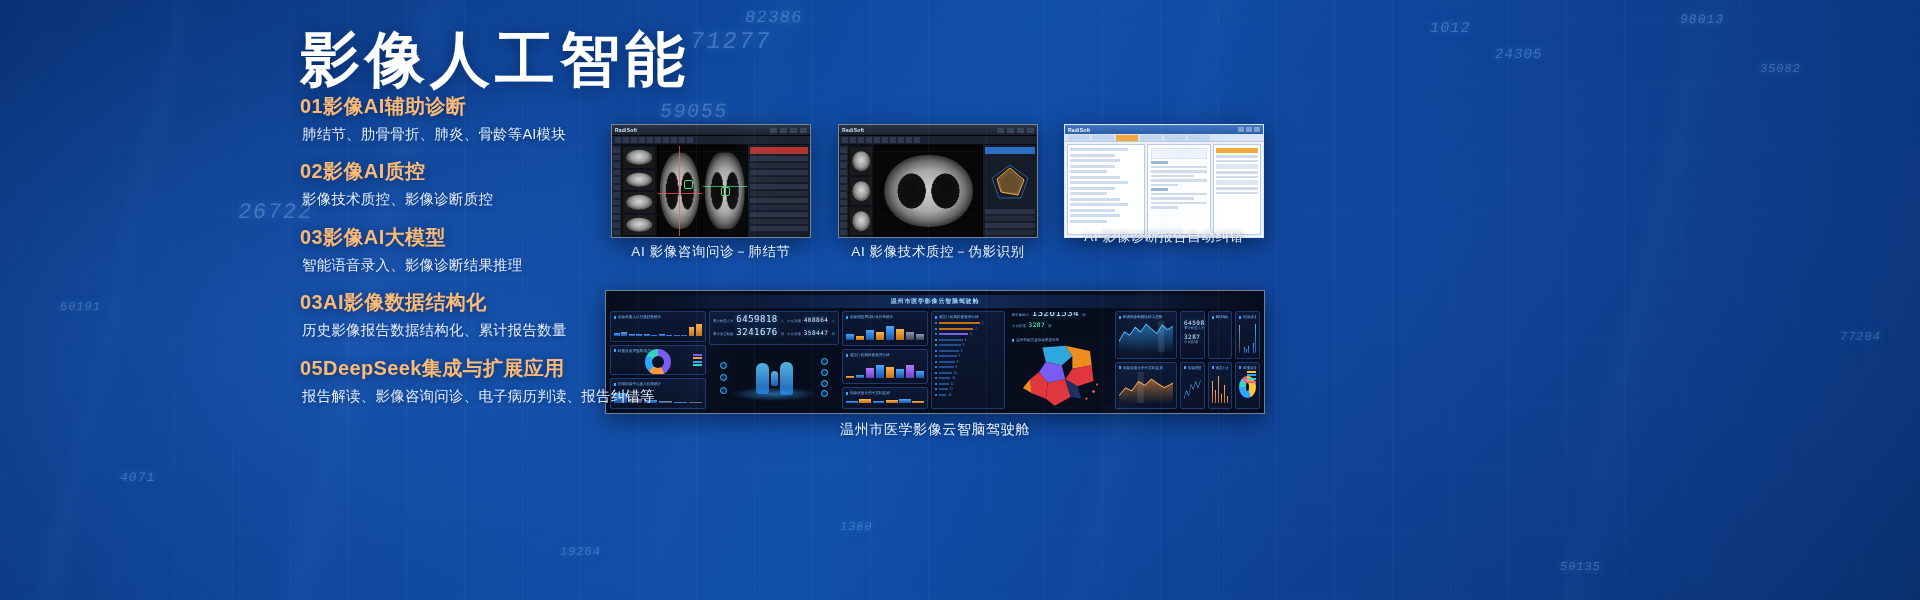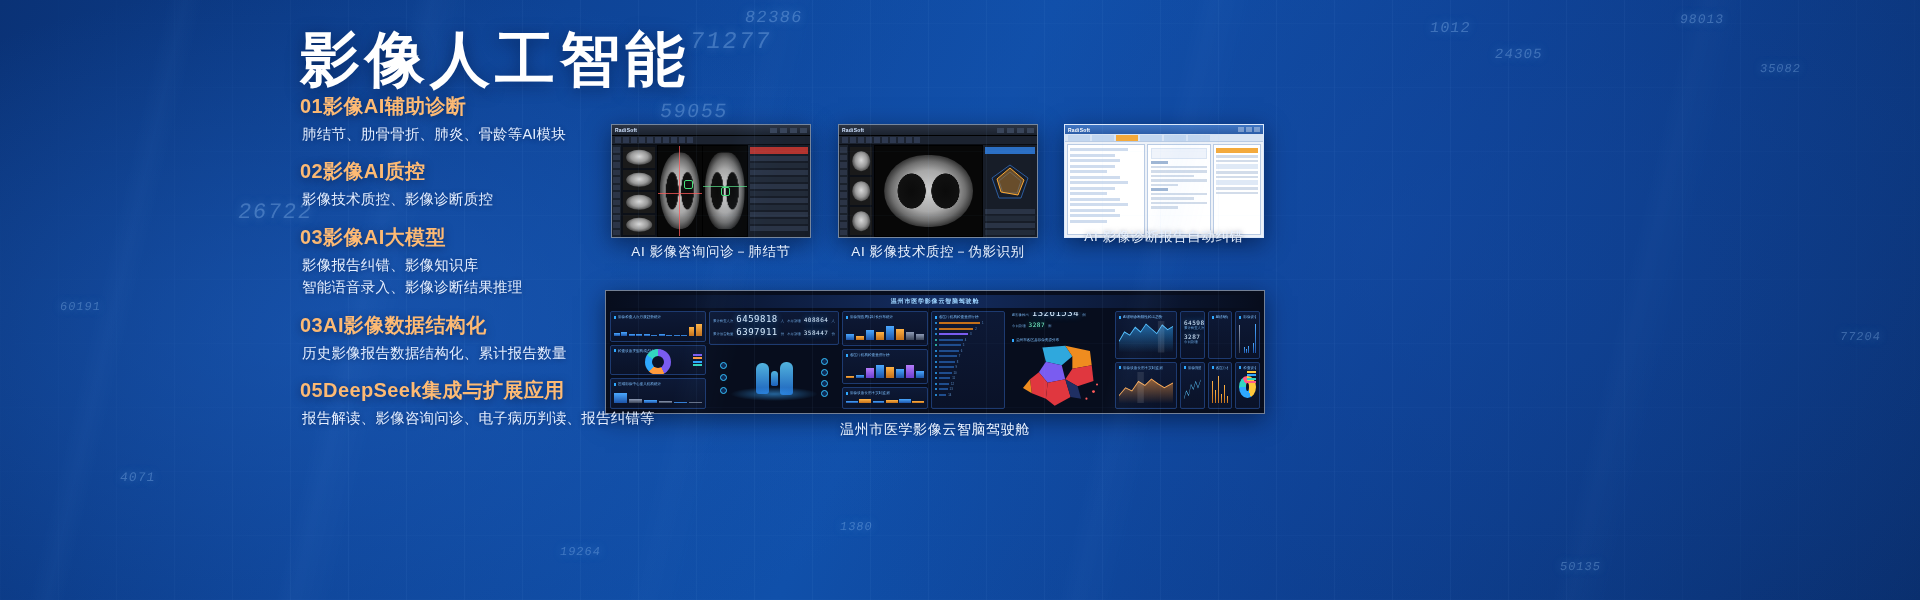--- a/index.html
+++ b/index.html
@@ -270,21 +270,20 @@
     <div class="feat-desc">
       <div>影像技术质控、影像诊断质控</div>
     </div>
   </div>
 
   <div class="feat i3">
     <div class="feat-title">
       <span>03</span><span>影像AI大模型</span>
     </div>
     <div class="feat-desc">
-      <div>影像报告纠错、影像知识库</div>
       <div>智能语音录入、影像诊断结果推理</div>
     </div>
   </div>
 
   <div class="feat i4">
     <div class="feat-title">
       <span>03</span><span>AI影像数据结构化</span>
     </div>
     <div class="feat-desc">
       <div>历史影像报告数据结构化、累计报告数量</div>
@@ -568,21 +567,21 @@
             <div class="row">
               <span class="lbl">累计检查人次</span>
               <span class="num">6459818</span>
               <span class="unit">人</span>
               <span class="lbl">本月新增</span>
               <span class="num sm">408864</span>
               <span class="unit">人</span>
             </div>
             <div class="row">
               <span class="lbl">累计报告数量</span>
-              <span class="num">6397911</span>
+              <span class="num">3241676</span>
               <span class="unit">份</span>
               <span class="lbl">本月新增</span>
               <span class="num sm">358447</span>
               <span class="unit">份</span>
             </div>
           </div>
         </div>
         <div class="card" style="flex:1;border-color:transparent;background:transparent;">
           <div class="human">
             <div class="node" style="left:6%;top:18%"></div>

